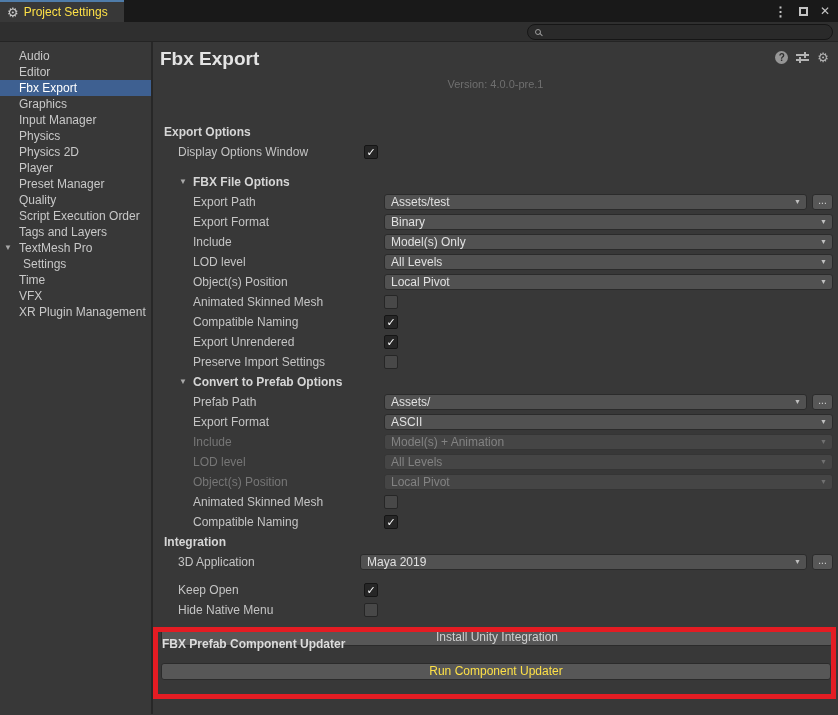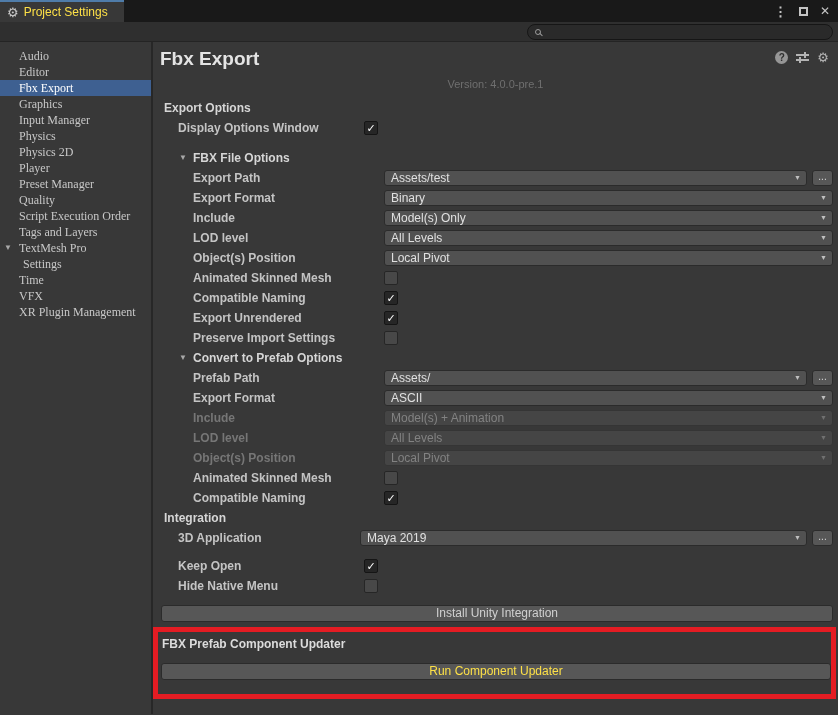--- a/index.html
+++ b/index.html
@@ -27,39 +27,39 @@
   .mag { position:relative; width:6px; height:6px; border:1px solid #9a9a9a; border-radius:50%; }
   .mag::after { content:""; position:absolute; width:4px; height:1px; background:#9a9a9a;
     right:-3px; bottom:-1px; transform:rotate(45deg); }
   .search-input { flex:1; background:transparent; border:none; outline:none; color:#cccccc;
     font-size:11px; font-family:"Liberation Sans", sans-serif; height:12px; }
 
   
   .body { display:flex; height:672px; }
   .sidebar { width:153px; background:#383838; border-right:2px solid #272727; padding-top:6px; }
   .side-item { position:relative; height:16px; line-height:16px; padding-left:19px;
-    font-size:12px; color:#c8c8c8; white-space:nowrap; cursor:default;font-family:Liberation Serif, serif; }
+    font-size:12px; color:#c8c8c8; white-space:nowrap; cursor:default; }
   .side-item.sel { background:#3e6091; color:#ffffff; }
   .side-item.sub { padding-left:23px; }
   .side-tri { position:absolute; left:4px; top:0; font-size:8px; color:#a8a8a8; line-height:16px; }
 
   .main { position:relative; flex:1; background:#383838; }
   .main-header { position:relative; height:34px; }
   .main-title { position:absolute; left:7px; top:6px; font-size:19px; font-weight:bold; color:#e4e4e4; }
   .header-icons { position:absolute; right:9px; top:9px; display:flex; gap:8px; align-items:center; }
   .h-help { width:13px; height:13px; border-radius:50%; background:#969696; color:#2e2e2e;
     font-size:10px; font-weight:bold; text-align:center; line-height:13px; }
   .h-gear { color:#b4b4b4; font-size:13px; line-height:13px; }
   .version-line { height:22px; text-align:center; font-size:11px; color:#6f6f6f; line-height:16px; }
 
   
-  .rows { position:relative; }
+  .rows { position:relative;margin-top:24px; }
   .row { position:relative; height:20px; font-size:12px; color:#c4c4c4; }
   .spacer { width:100%; }
-  .lbl { position:absolute; top:3px; line-height:14px; white-space:nowrap;font-weight:bold; }
+  .lbl { position:absolute; top:3px; line-height:14px; white-space:nowrap; }
   .lbl.bold { font-weight:bold; color:#d6d6d6; }
   .lbl.dis { color:#767676; }
   .ind-0 { left:11px; } .ind-1 { left:25px; } .ind-2 { left:40px; }
   .tri { position:absolute; left:26px; top:5px; font-size:8px; color:#a8a8a8; }
 
   .cb { position:absolute; top:3px; width:14px; height:14px; border-radius:2px;
     text-align:center; font-size:11px; line-height:12px; color:#ffffff; }
   .cb.on  { background:#262626; border:1px solid #151515; }
   .cb.off { background:#484848; border:1px solid #262626; }
   .cb.col-1 { left:211px; } .cb.col-2 { left:231px; }

